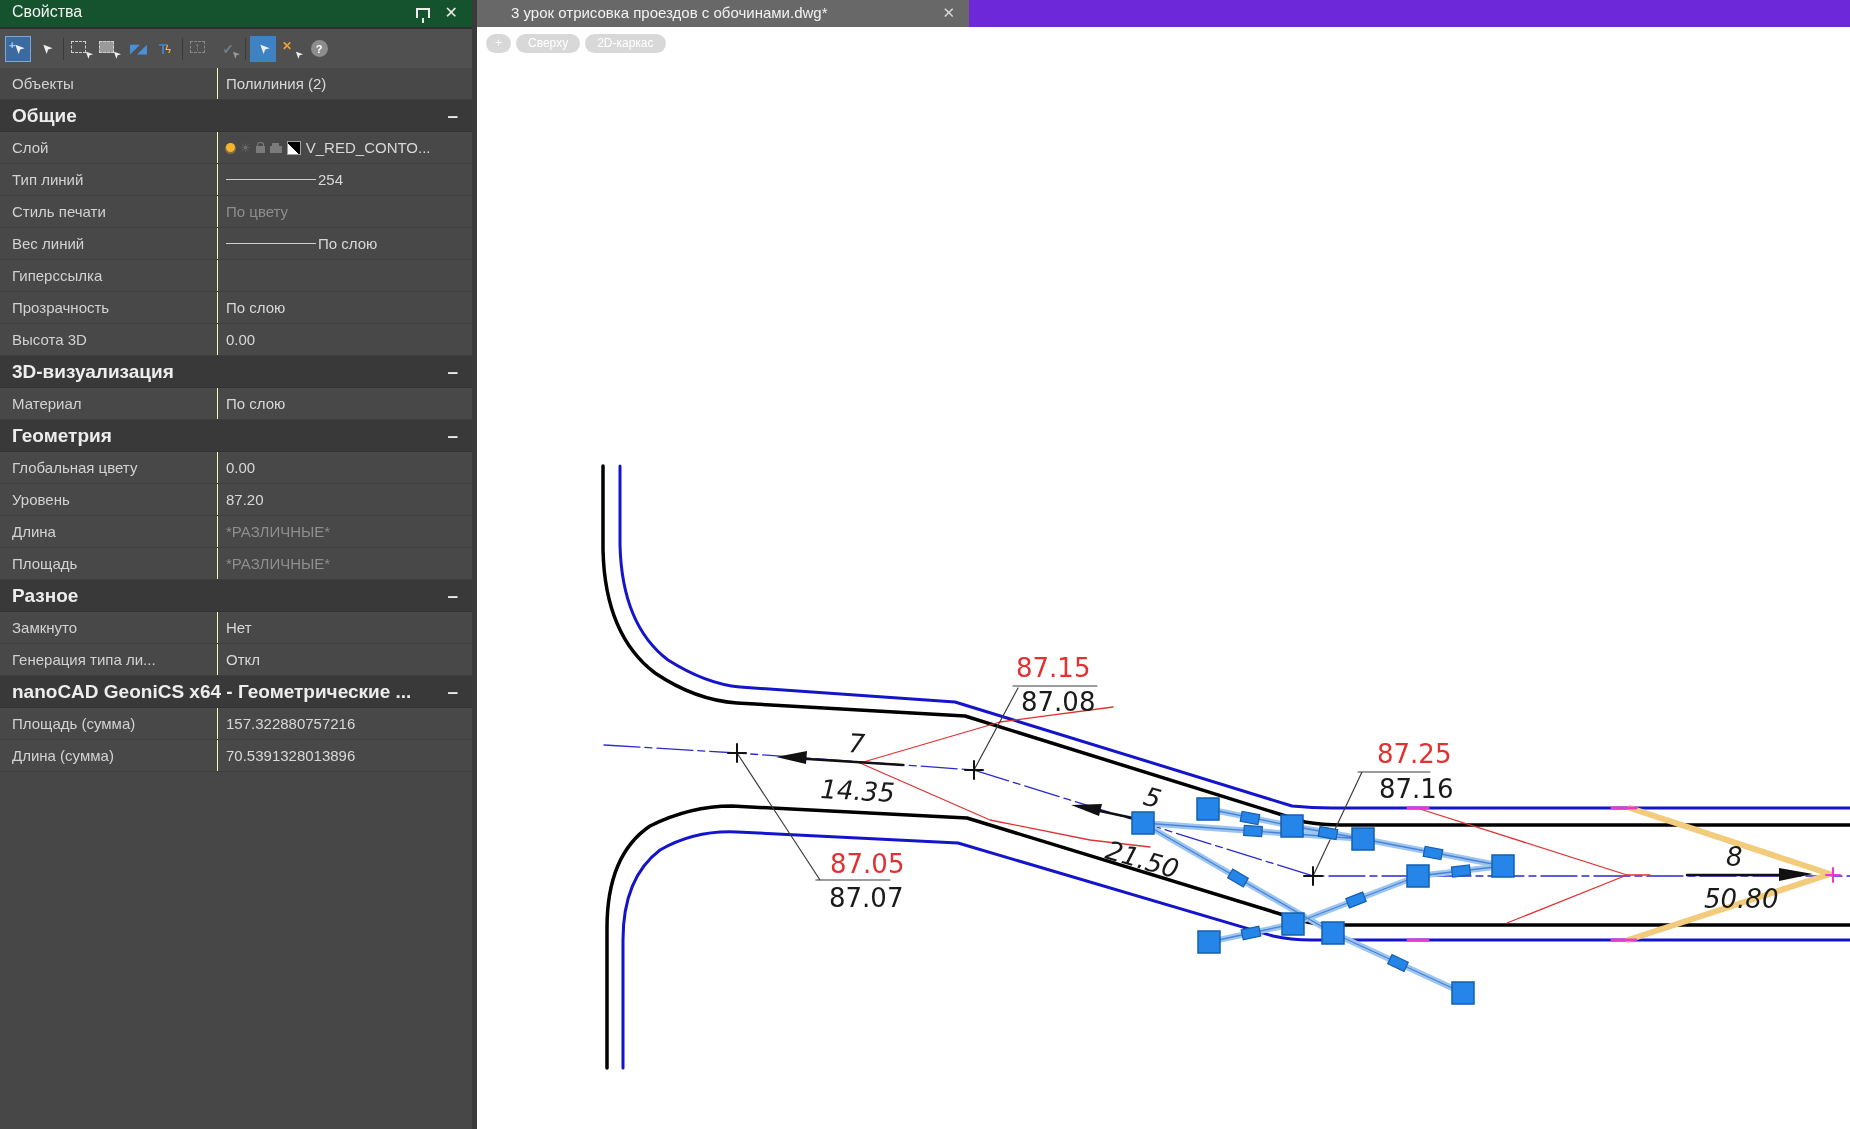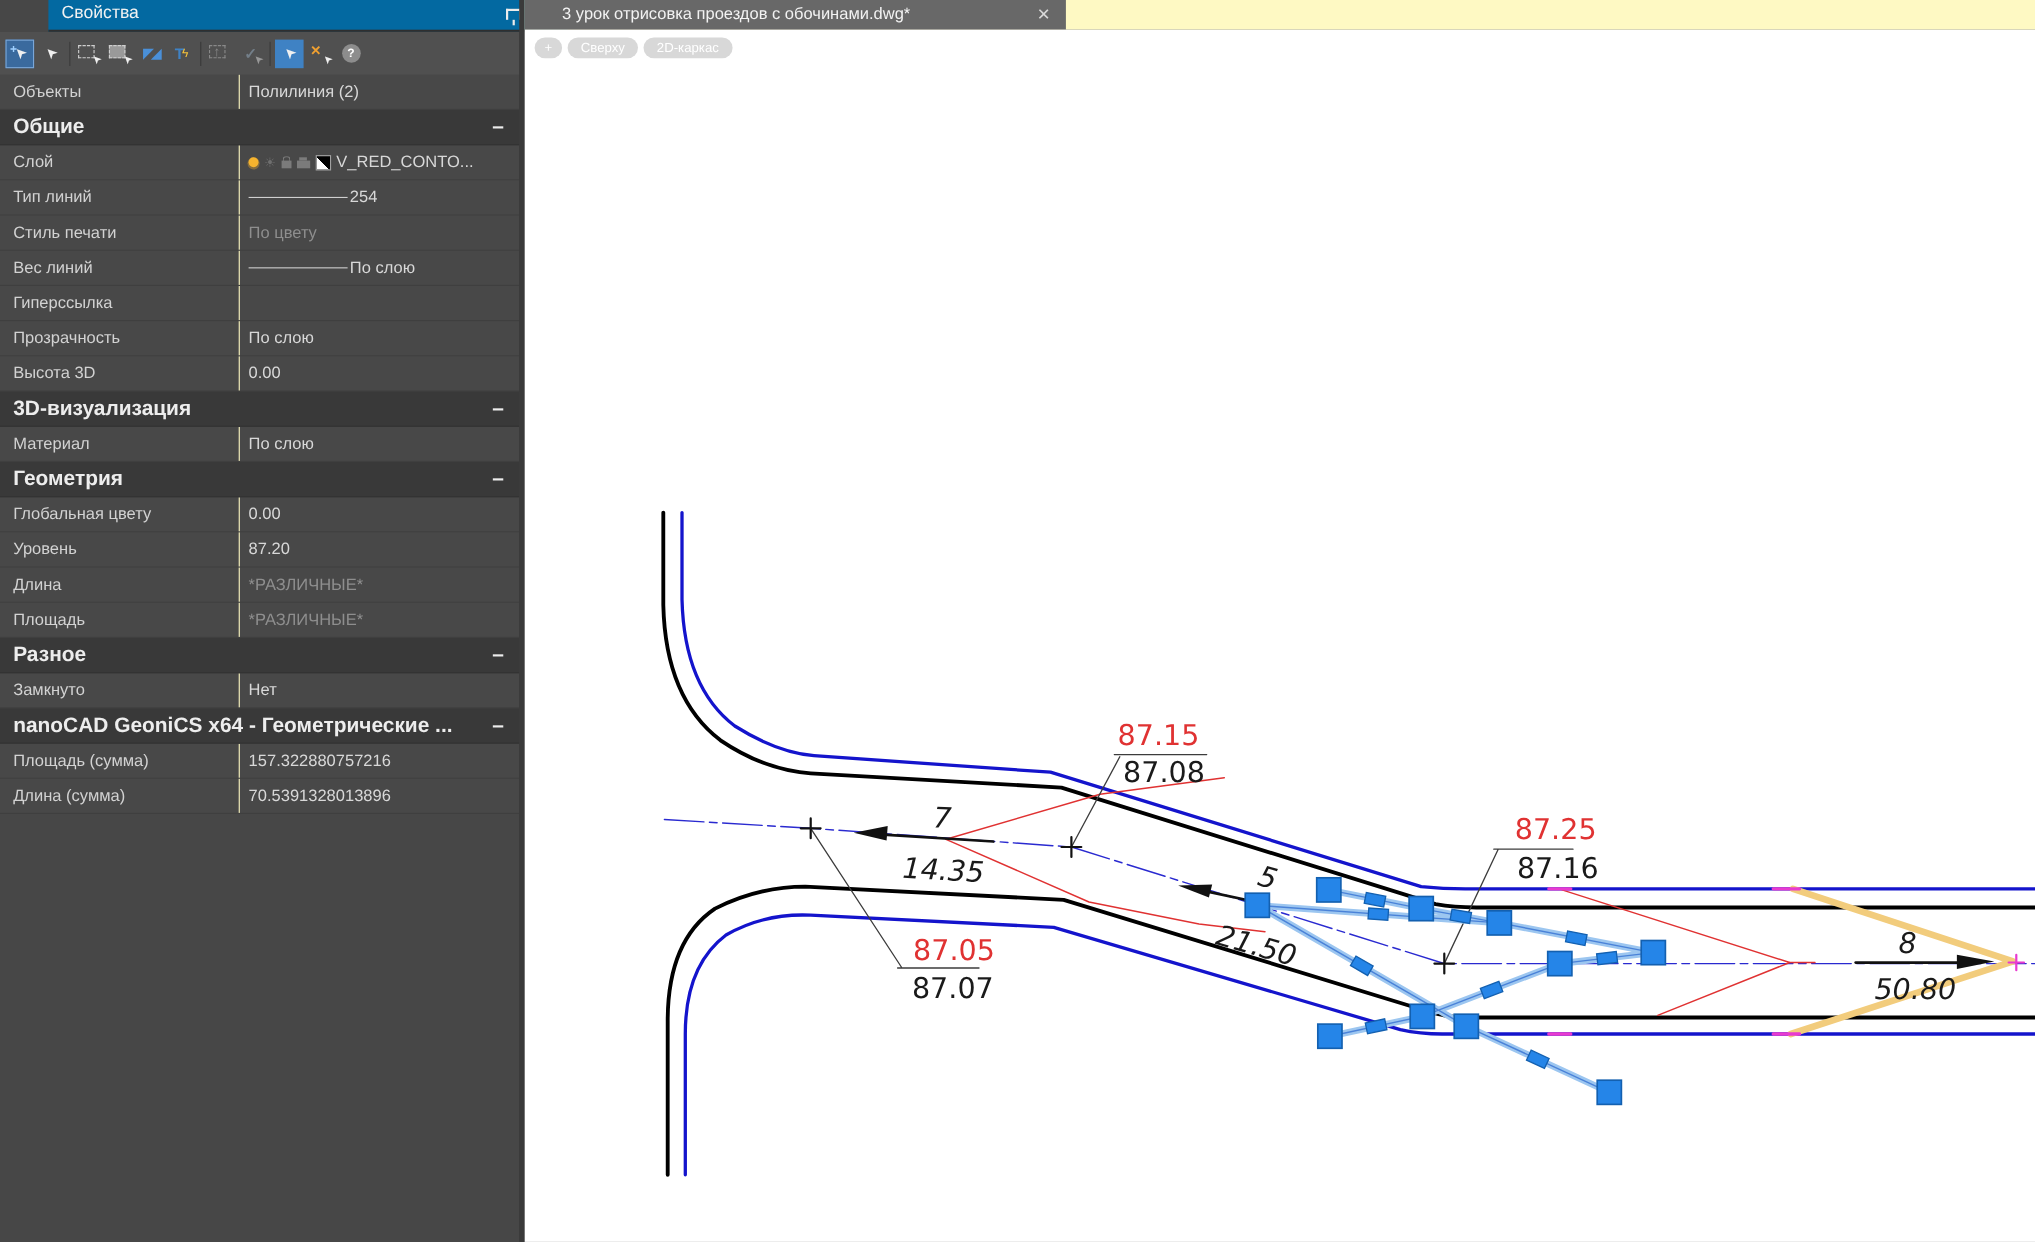--- a/index.html
+++ b/index.html
@@ -1,20 +1,20 @@
 <!DOCTYPE html>
 <html><head>
 <meta charset="utf-8">
 <style>
   html,body{margin:0;padding:0;width:1850px;height:1129px;overflow:hidden;
     font-family:"Liberation Sans",sans-serif;background:#474747;}
   
   #panel{position:absolute;left:0;top:0;width:472px;height:1129px;background:#474747;}
-  #ptitle{position:absolute;left:0;top:0;width:472px;height:27px;background:#0369a1;
-    border-bottom:2px solid #2f2f2f;margin-left:44px;}
+  #ptitle{position:absolute;left:0;top:0;width:472px;height:27px;background:#14532d;
+    border-bottom:2px solid #2f2f2f;}
   #ptitle .t{position:absolute;left:12px;top:3px;font-size:16px;color:#f2f2f2;}
   .pin{position:absolute;right:42px;top:8px;width:10px;height:8px;
     border-left:2px solid #ececec;border-right:2px solid #ececec;border-top:2px solid #ececec;}
   .pin::after{content:"";position:absolute;left:50%;margin-left:-1px;bottom:-5px;width:2px;height:5px;background:#ececec;}
   .pclose{position:absolute;right:14px;top:3px;font-size:16px;color:#ececec;cursor:default;}
   #ptoolbar{position:absolute;left:0;top:29px;width:472px;height:39px;background:#505050;
     display:flex;align-items:center;padding-left:4px;box-sizing:border-box;}
   .tbtn{width:26px;height:26px;margin:0 1px;display:flex;align-items:center;justify-content:center;
     position:relative;color:#e8e8e8;flex:0 0 auto;}
   .tbtn.sel{background:#3a6a9e;border:1px solid #7aa7d8;box-sizing:border-box;}
@@ -55,21 +55,21 @@
   .lockb{width:9px;height:7px;background:#7b7b7b;position:relative;margin-top:4px;}
   .lockb::before{content:"";position:absolute;left:1px;top:-4px;width:5px;height:4px;
     border:1px solid #7b7b7b;border-bottom:none;border-radius:3px 3px 0 0;}
   .printerb{width:12px;height:7px;background:#7b7b7b;position:relative;margin-top:3px;}
   .printerb::before{content:"";position:absolute;left:2px;top:-3px;width:7px;height:3px;background:#7b7b7b;}
   .bwsw{width:12px;height:12px;border:1px solid #a0a0a0;
     background:linear-gradient(225deg,#000 0 55%,#fff 55% 100%);}
   
   #vdivider{position:absolute;left:472px;top:0;width:5px;height:1129px;background:#3a3a3a;}
   
-  #tabbar{position:absolute;left:477px;top:0;width:1373px;height:27px;background:#fef9c3;text-align:center;}
+  #tabbar{position:absolute;left:477px;top:0;width:1373px;height:27px;background:#6d28d9;text-align:center;}
   #tab{position:absolute;left:0;top:0;width:492px;height:27px;background:#686868;}
   #tab .tt{position:absolute;left:34px;top:4px;font-size:15px;color:#f2f2f2;white-space:nowrap;}
   #tab .tx{position:absolute;right:14px;top:4px;font-size:15px;color:#d8d8d8;}
   #canvas{position:absolute;left:477px;top:27px;width:1373px;height:1102px;background:#ffffff;}
   #pills{position:absolute;left:9px;top:7px;display:flex;gap:5px;}
   .pill{background:#d8d8d8;color:#ffffff;border-radius:10px;height:19px;line-height:19px;
     font-size:12px;padding:0 12px;}
   .pill.sm{padding:0 9px;}
   svg text{font-family:"DejaVu Sans",sans-serif;}
   .cadnum{font-size:26px;font-style:italic;fill:#1a1a1a;}
@@ -198,20 +198,24 @@
         <div class="val dimmed">*РАЗЛИЧНЫЕ*</div>
       </div>
       <div class="prow">
         <div class="lbl">Площадь</div>
         <div class="val dimmed">*РАЗЛИЧНЫЕ*</div>
       </div>
       <div class="hdrrow"><span class="hl">Разное</span><span class="minus">–</span></div>
       <div class="prow">
         <div class="lbl">Замкнуто</div>
         <div class="val">Нет</div>
+      </div>
+      <div class="prow">
+        <div class="lbl">Генерация типа ли...</div>
+        <div class="val">Откл</div>
       </div>
       <div class="hdrrow"><span class="hl">nanoCAD GeoniCS x64 - Геометрические ...</span><span class="minus">–</span></div>
       <div class="prow">
         <div class="lbl">Площадь (сумма)</div>
         <div class="val">157.322880757216</div>
       </div>
       <div class="prow">
         <div class="lbl">Длина (сумма)</div>
         <div class="val">70.5391328013896</div>
       </div>

